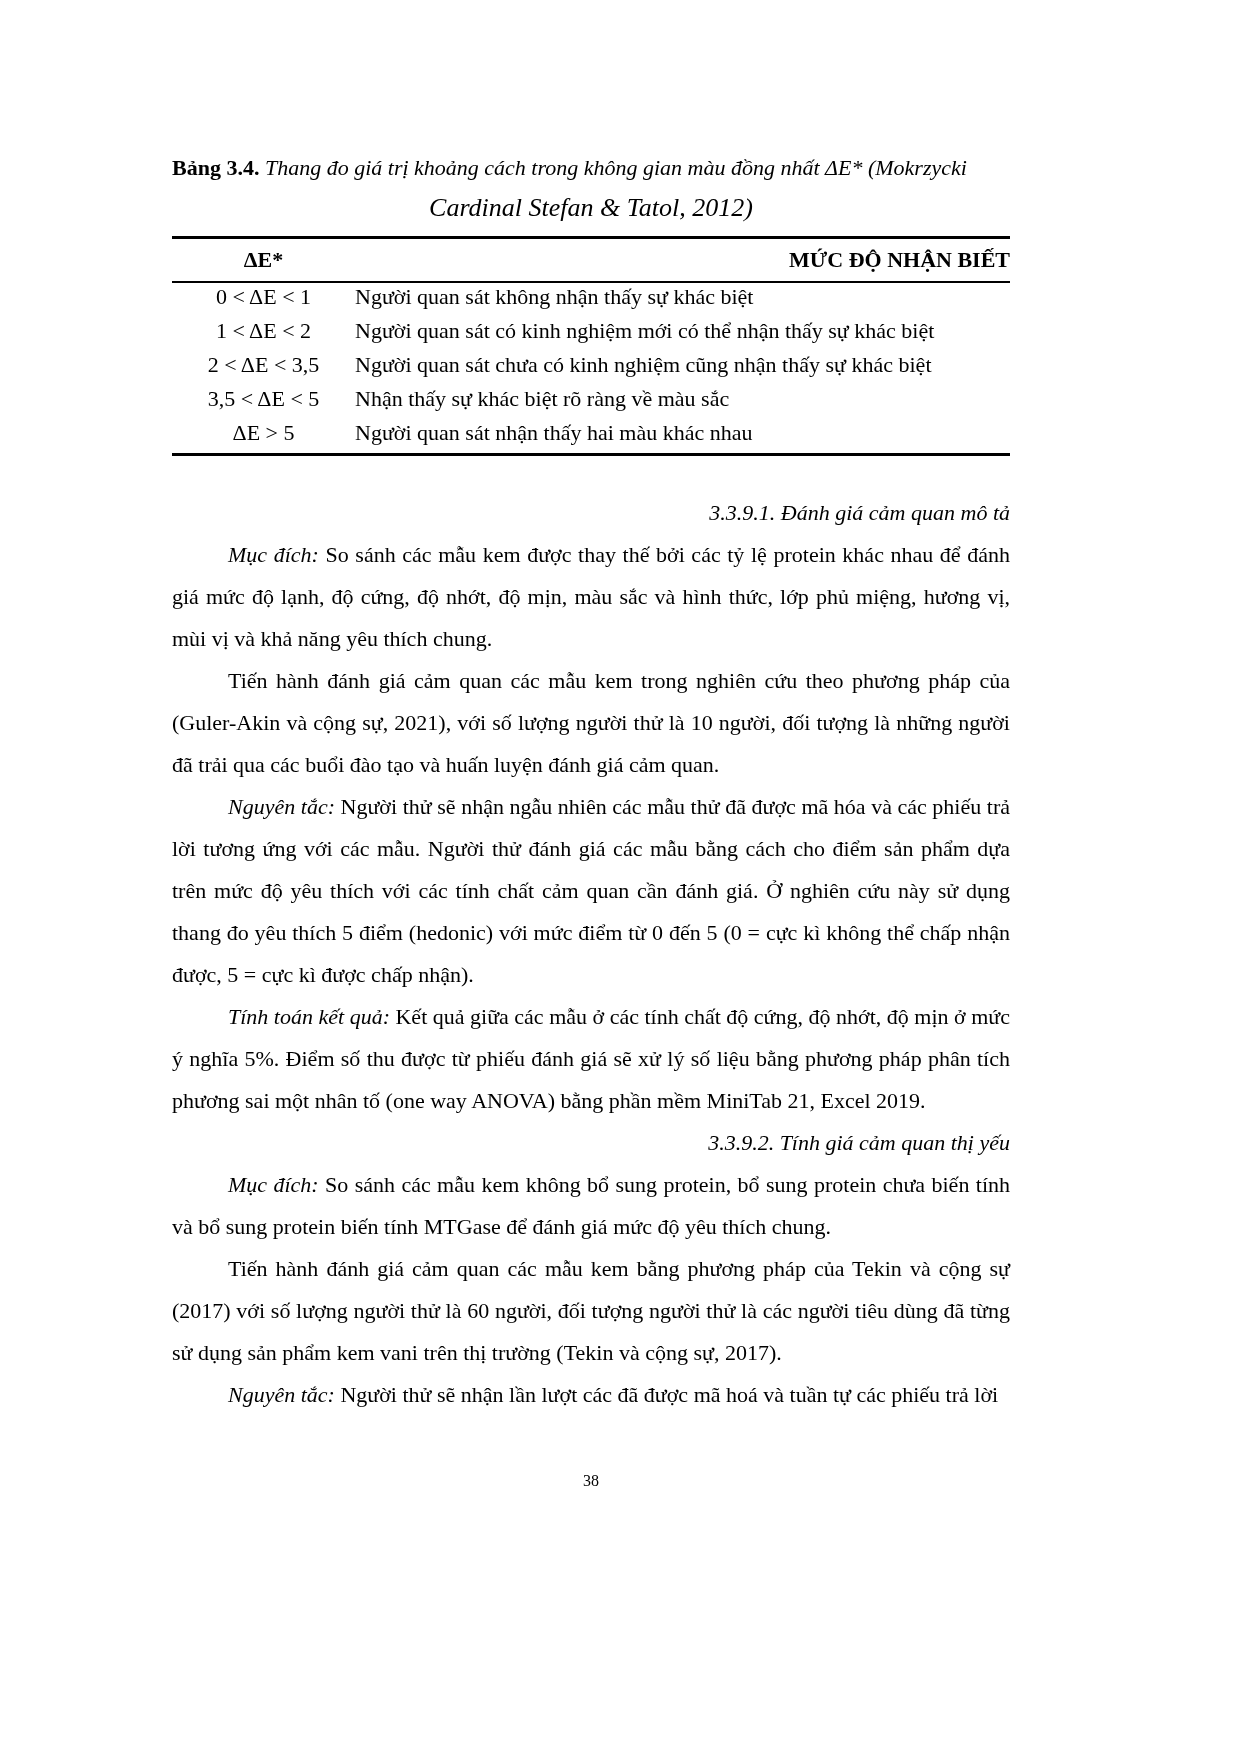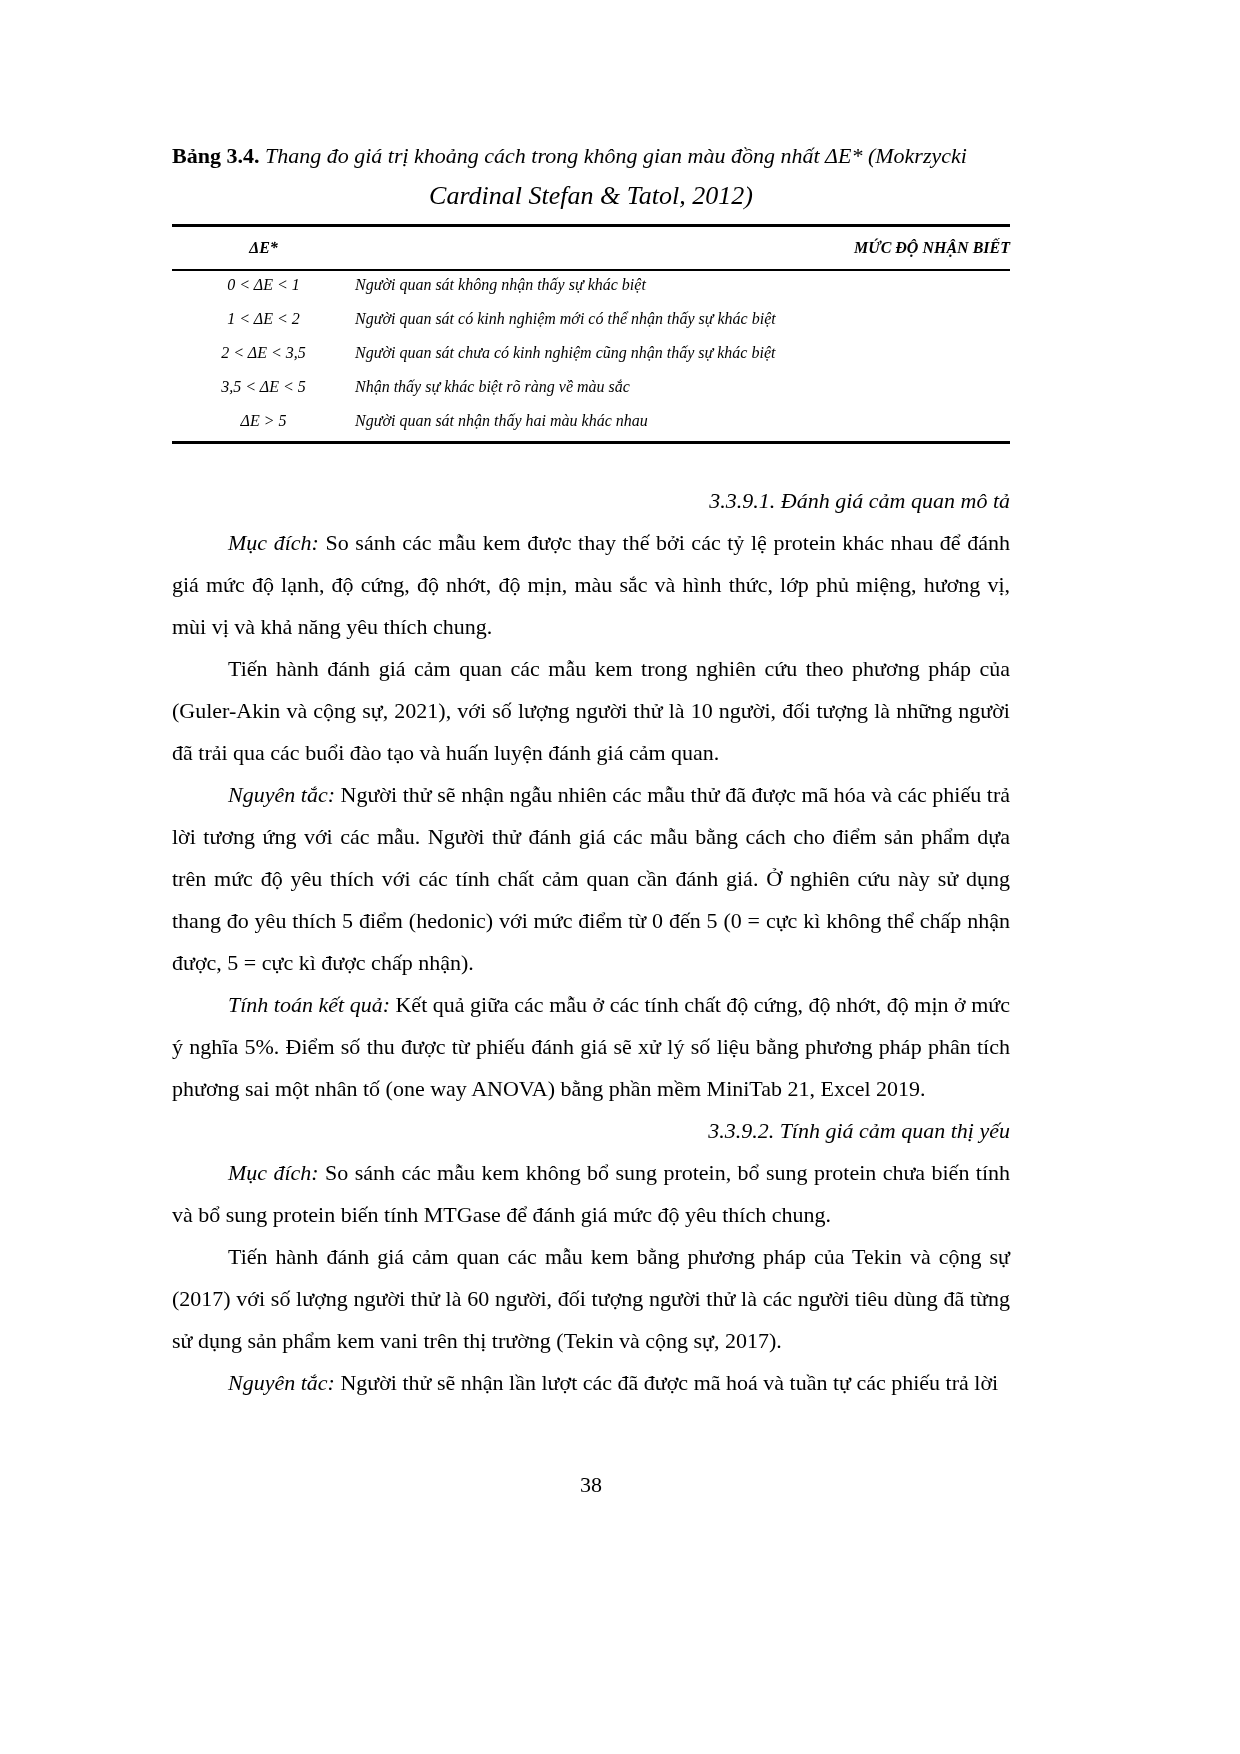--- a/index.html
+++ b/index.html
@@ -13,21 +13,21 @@
     width: 1240px;
     height: 1754px;
     background: #ffffff;
     color: #000000;
     font-family: "Liberation Serif", "DejaVu Serif", serif;
     overflow: hidden;
   }
   .content {
     position: absolute;
     left: 172px;
-    top: 136px;
+    top: 148px;
     width: 838px;
   }
 
   
   .caption-line1 {
     font-size: 22px;
     line-height: 40px;
     white-space: nowrap;
   }
   .caption-label { font-weight: bold; }
@@ -39,22 +39,21 @@
     font-style: italic;
     margin-bottom: 8px;
   }
 
   
   .de-table {
     width: 100%;
     border-collapse: collapse;
     border-top: 3px solid #000;
     border-bottom: 3px solid #000;
-    font-size: 16px;
-    font-style: italic;
+    font-size: 22px;
   }
   .de-table thead th {
     border-bottom: 2px solid #000;
     font-weight: bold;
     padding: 7px 0 7px 0;
     line-height: 28px;
   }
   .de-table .col1 { width: 183px; text-align: center; }
   .de-table th.col2 { text-align: right; }
   .de-table td {
@@ -87,21 +86,21 @@
     text-align: right;
   }
   .lead { font-style: italic; }
 
   .page-number {
     position: absolute;
     top: 1472px;
     left: 172px;
     width: 838px;
     text-align: center;
-    font-size: 22px;
+    font-size: 16px;
   }
 </style>
 </head>
 <body>
 
 <div class="page">
   <div class="content">
 
     <div class="caption-line1">
       <span class="caption-label">Bảng 3.4.</span><span class="caption-rest"> Thang đo giá trị khoảng cách trong không gian màu đồng nhất ΔE* (Mokrzycki</span>

